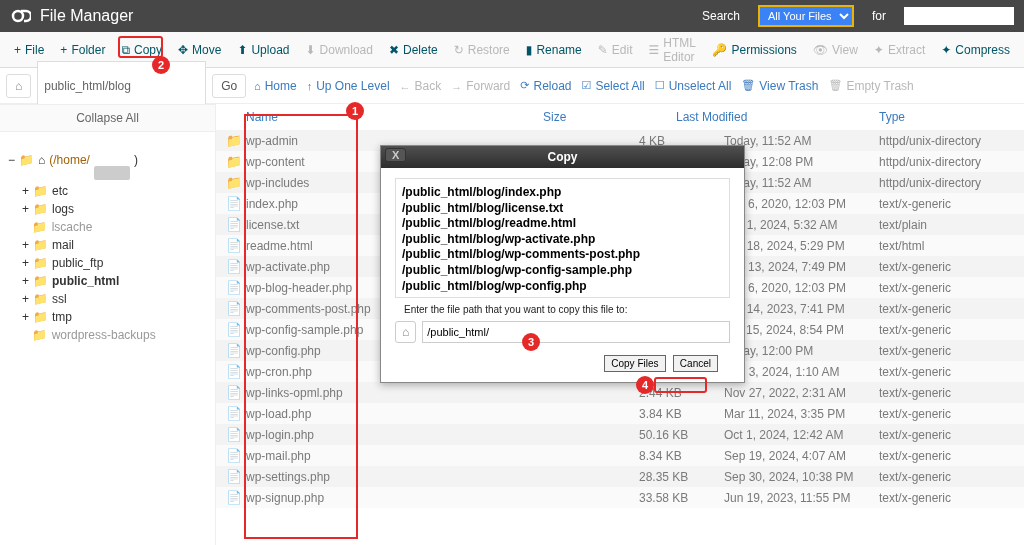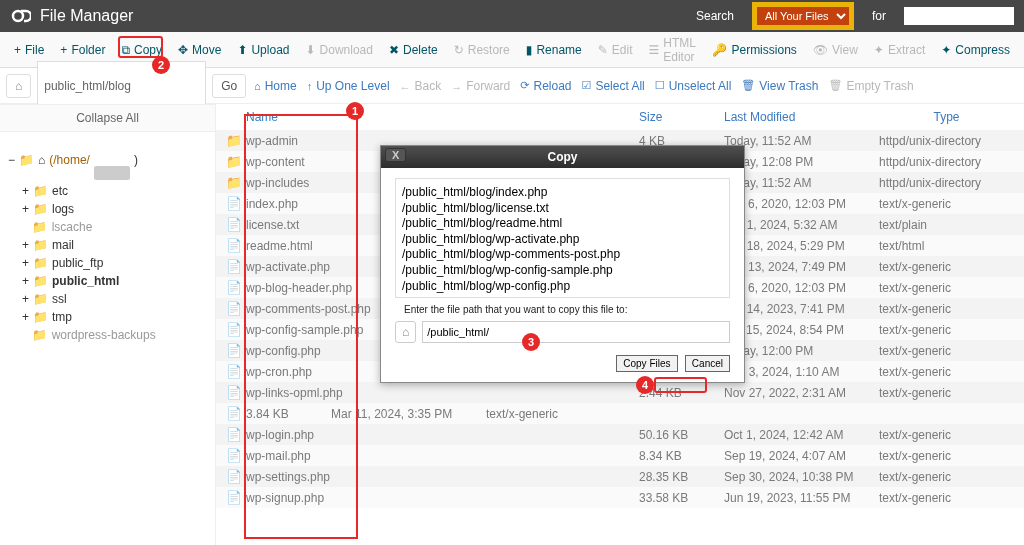--- a/index.html
+++ b/index.html
@@ -2,21 +2,21 @@
 <html><head>
 <meta charset="utf-8">
 <style>
 * { margin: 0; padding: 0; box-sizing: border-box; font-family: Arial, sans-serif; font-size: 12px; }
 body { background: #ffffff; width: 1024px; height: 545px; overflow: hidden; position: relative; }
 
 .header { background: #484747; height: 32px; display: flex; align-items: center; padding: 0 10px; color: #fff; }
 .cp-logo { width: 22px; height: 22px; display: flex; align-items: center; justify-content: center; color: #fff; }
 .header-title { font-size: 16px; margin-left: 8px; flex: 1; }
 .search-area { display: flex; align-items: center; gap: 18px; font-size: 12px; }
-.search-area select { background: #c2410c; border: 5px solid #eab308; color: #fff; padding: 2px 4px; font-size: 11px; }
+.search-area select { background: #3b82f6; border: 2px solid #eab308; color: #fff; padding: 2px 4px; font-size: 11px; }
 .search-area input { background: #fff; border: none; padding: 2px 4px; width: 110px; }
 
 .toolbar { background: #f9f9f9; border-bottom: 1px solid #ddd; height: 36px; display: flex; align-items: center; padding: 0 6px; }
 .tool { display: flex; align-items: center; gap: 4px; padding: 4px 8px; color: #056; font-size: 12px; cursor: pointer; border-radius: 3px; }
 .tool.disabled { color: #b8b8b8; }
 .tool .ico { font-size: 12px; }
 
 .subbar { height: 36px; border-bottom: 1px solid #eee; display: flex; }
 .subbar-left { width: 244px; display: flex; align-items: center; padding: 0 6px; gap: 6px; }
 .home-btn { border: 1px solid #ddd; background:#fff; border-radius: 3px; padding: 4px 8px; color:#888; }
@@ -28,50 +28,50 @@
 
 .main { display: flex; height: calc(545px - 32px - 36px - 36px); }
 .sidebar { width: 216px; border-right: 1px solid #eee; }
 .collapse-all { text-align: center; padding: 6px; color: #666; border-bottom: 1px solid #eee; border-top: 1px solid #eee; background:#fafafa; }
 .tree { padding: 6px 8px; font-size: 11px; color: #333; }
 .tree-item { padding: 2px 0; display: flex; align-items: center; gap: 4px; }
 .tree-item .folder-ico { color: #e6a64a; }
 .tree-item.muted { color: #999; }
 
 .content { flex: 1; display: flex; flex-direction: column; }
-.col-headers { display: flex; padding: 6px 10px; color: #3b7abf; font-size: 11px; }
+.col-headers { display: flex; padding: 6px 10px; color: #3b7abf; font-size: 11px; gap: 48px; }
 .hname { flex: 1; padding-left: 20px; }
 .hsize { width: 85px; }
 .hmod { width: 155px; }
-.htype { width: 135px; text-align: center; }
+.htype { width: 135px; }
 
 .rows { flex: 1; overflow: hidden; }
 .row { display: flex; align-items: center; padding: 3px 10px; color: #7a7a7a; font-size: 11px; background: #f3f3f3; }
 .row.odd { background: #fafafa; }
 .row .ficon { width: 20px; color: #e6a64a; font-size: 13px; }
 .row .ficon.doc { color: #b0b0b0; }
 .row .fname { flex: 1; }
 .row .fsize { width: 85px; }
 .row .fmod { width: 155px; }
 .row .ftype { width: 135px; }
 
 .red-box-toolbar { position: absolute; border: 2px solid #e62828; left: 118px; top: 36px; width: 45px; height: 22px; border-radius: 3px; pointer-events:none; }
 .red-box-names { position: absolute; border: 2px solid #e62828; left: 244px; top: 114px; width: 114px; height: 425px; pointer-events:none; }
 .red-circle { position: absolute; width: 18px; height: 18px; border-radius: 50%; background: #e62828; color:#fff; display:flex; align-items:center; justify-content:center; font-size:11px; font-weight:bold; pointer-events:none; }
 
 .dialog { position: absolute; left: 380px; top: 145px; width: 365px; background: #fff; border: 1px solid #888; box-shadow: 0 2px 8px rgba(0,0,0,0.3); }
 .dialog-title { background: linear-gradient(#505050,#2d2d2d); color: #fff; text-align: center; padding: 4px; font-size: 12px; font-weight:bold; position: relative; }
 .dialog-close { position: absolute; left: 4px; top: 2px; background: #555; border:1px solid #333; padding: 0 6px; font-size:11px; color:#ccc; border-radius:3px; cursor:pointer; }
 .dialog-list { margin: 10px 14px 6px; border: 1px solid #ddd; height: 120px; overflow-y: scroll; padding: 6px; background:#fff; font-size:10px; color:#000; line-height:1.3; }
-.dialog-list div { font-weight: normal; }
+.dialog-list div { font-weight: bold; }
 .dialog-prompt { font-size: 10px; padding: 0 23px; color:#222; }
 .dialog-input-row { display: flex; align-items: center; gap: 6px; padding: 6px 14px; }
 .dialog-input-row .hicon { border:1px solid #ccc; border-radius:3px; padding:3px 6px; color:#888; font-size:12px; }
 .dialog-input-row input { flex: 1; border: 1px solid #ccc; padding: 4px; font-size:11px; }
-.dialog-buttons { text-align: right; padding: 6px 14px 10px; }
+.dialog-buttons { text-align: right; padding: 6px 26px 10px; }
 .dialog-buttons button { border: 1px solid #666; background:#f2f2f2; font-size:10px; padding:2px 6px; margin-left:4px; cursor:pointer; }
 
 .red-box-copyfiles { position: absolute; border: 2px solid #e62828; border-radius: 3px; pointer-events:none; }
 </style>
 </head>
 <body>
 
 <div class="header">
   <span class="cp-logo">
     <svg width="20" height="20" viewBox="0 0 20 20">
@@ -315,20 +315,21 @@
         </div>
         <div class="row">
           <span class="ficon doc">📄</span>
           <span class="fname">wp-links-opml.php</span>
           <span class="fsize">2.44 KB</span>
           <span class="fmod">Nov 27, 2022, 2:31 AM</span>
           <span class="ftype">text/x-generic</span>
         </div>
         <div class="row odd">
           <span class="ficon doc">📄</span>
+          <span class="fname">wp-load.php</span>
           <span class="fsize">3.84 KB</span>
           <span class="fmod">Mar 11, 2024, 3:35 PM</span>
           <span class="ftype">text/x-generic</span>
         </div>
         <div class="row">
           <span class="ficon doc">📄</span>
           <span class="fname">wp-login.php</span>
           <span class="fsize">50.16 KB</span>
           <span class="fmod">Oct 1, 2024, 12:42 AM</span>
           <span class="ftype">text/x-generic</span>

